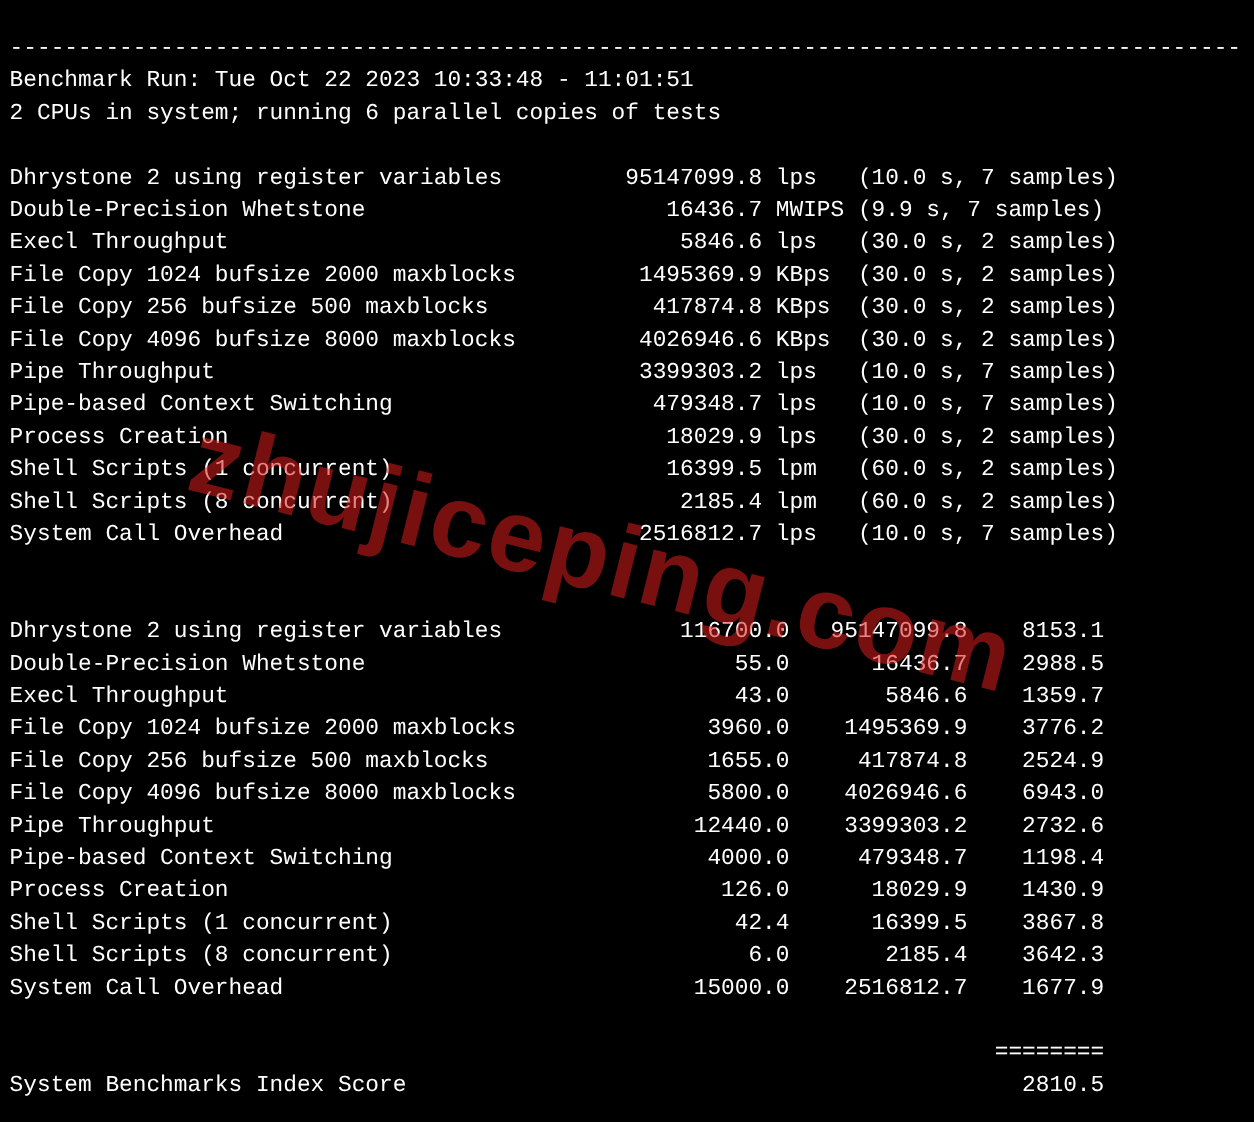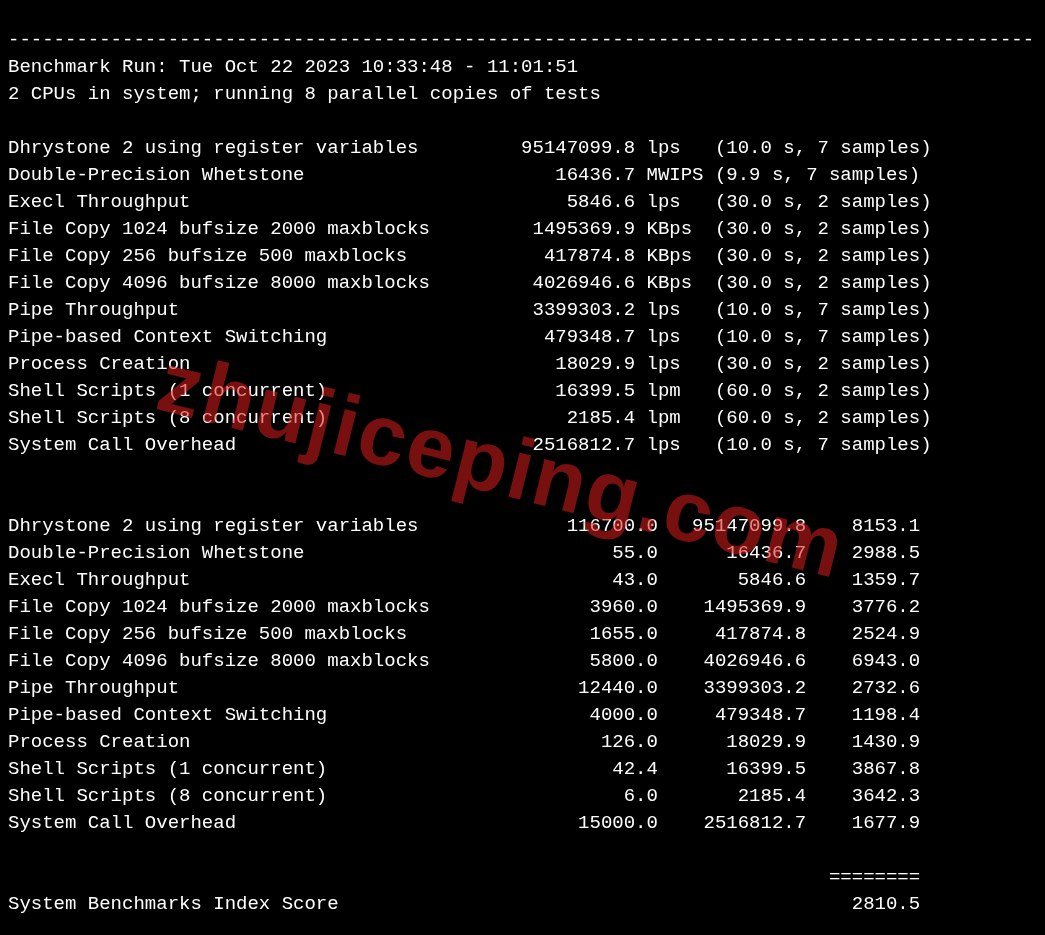--- a/index.html
+++ b/index.html
@@ -35,21 +35,21 @@
     white-space:nowrap;
   }
   [data-bind]{white-space:pre;}
 </style>
 </head>
 <body>
 
 <div class="terminal">
 <span data-bind="divider">------------------------------------------------------------------------------------------</span>
 <span data-bind="header.run">Benchmark Run: Tue Oct 22 2023 10:33:48 - 11:01:51</span>
-<span data-bind="header.cpus">2 CPUs in system; running 8 parallel copies of tests</span>
+<span data-bind="header.cpus">2 CPUs in system; running 6 parallel copies of tests</span>
 <span> </span>
 <div id="results-table"><div>Dhrystone 2 using register variables         95147099.8 lps   (10.0 s, 7 samples)</div><div>Double-Precision Whetstone                      16436.7 MWIPS (9.9 s, 7 samples)</div><div>Execl Throughput                                 5846.6 lps   (30.0 s, 2 samples)</div><div>File Copy 1024 bufsize 2000 maxblocks         1495369.9 KBps  (30.0 s, 2 samples)</div><div>File Copy 256 bufsize 500 maxblocks            417874.8 KBps  (30.0 s, 2 samples)</div><div>File Copy 4096 bufsize 8000 maxblocks         4026946.6 KBps  (30.0 s, 2 samples)</div><div>Pipe Throughput                               3399303.2 lps   (10.0 s, 7 samples)</div><div>Pipe-based Context Switching                   479348.7 lps   (10.0 s, 7 samples)</div><div>Process Creation                                18029.9 lps   (30.0 s, 2 samples)</div><div>Shell Scripts (1 concurrent)                    16399.5 lpm   (60.0 s, 2 samples)</div><div>Shell Scripts (8 concurrent)                     2185.4 lpm   (60.0 s, 2 samples)</div><div>System Call Overhead                          2516812.7 lps   (10.0 s, 7 samples)</div></div>
 <span> </span>
 <div id="index-table"><div>Dhrystone 2 using register variables             116700.0   95147099.8    8153.1</div><div>Double-Precision Whetstone                           55.0      16436.7    2988.5</div><div>Execl Throughput                                     43.0       5846.6    1359.7</div><div>File Copy 1024 bufsize 2000 maxblocks              3960.0    1495369.9    3776.2</div><div>File Copy 256 bufsize 500 maxblocks                1655.0     417874.8    2524.9</div><div>File Copy 4096 bufsize 8000 maxblocks              5800.0    4026946.6    6943.0</div><div>Pipe Throughput                                   12440.0    3399303.2    2732.6</div><div>Pipe-based Context Switching                       4000.0     479348.7    1198.4</div><div>Process Creation                                    126.0      18029.9    1430.9</div><div>Shell Scripts (1 concurrent)                         42.4      16399.5    3867.8</div><div>Shell Scripts (8 concurrent)                          6.0       2185.4    3642.3</div><div>System Call Overhead                              15000.0    2516812.7    1677.9</div></div>
 <span id="sep-line">                                                                        ========</span>
 <span id="score-line">System Benchmarks Index Score                                             2810.5</span>
 <div class="watermark" data-bind="watermark">zhujiceping.com</div>
 </div>
 
 </body></html>

